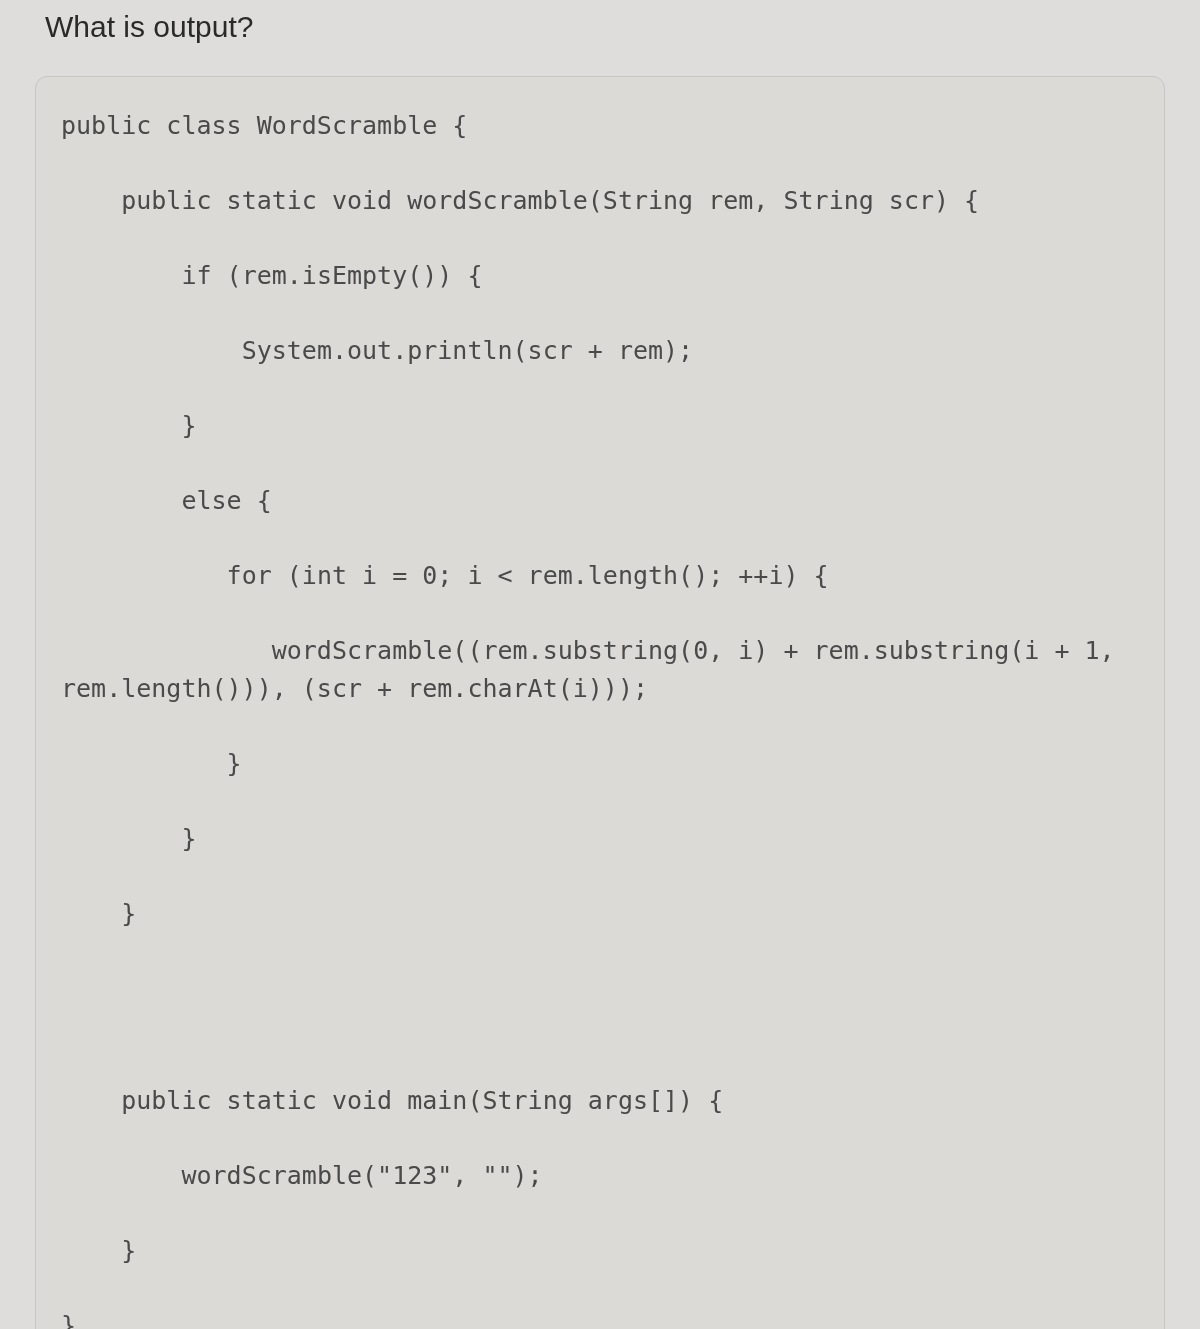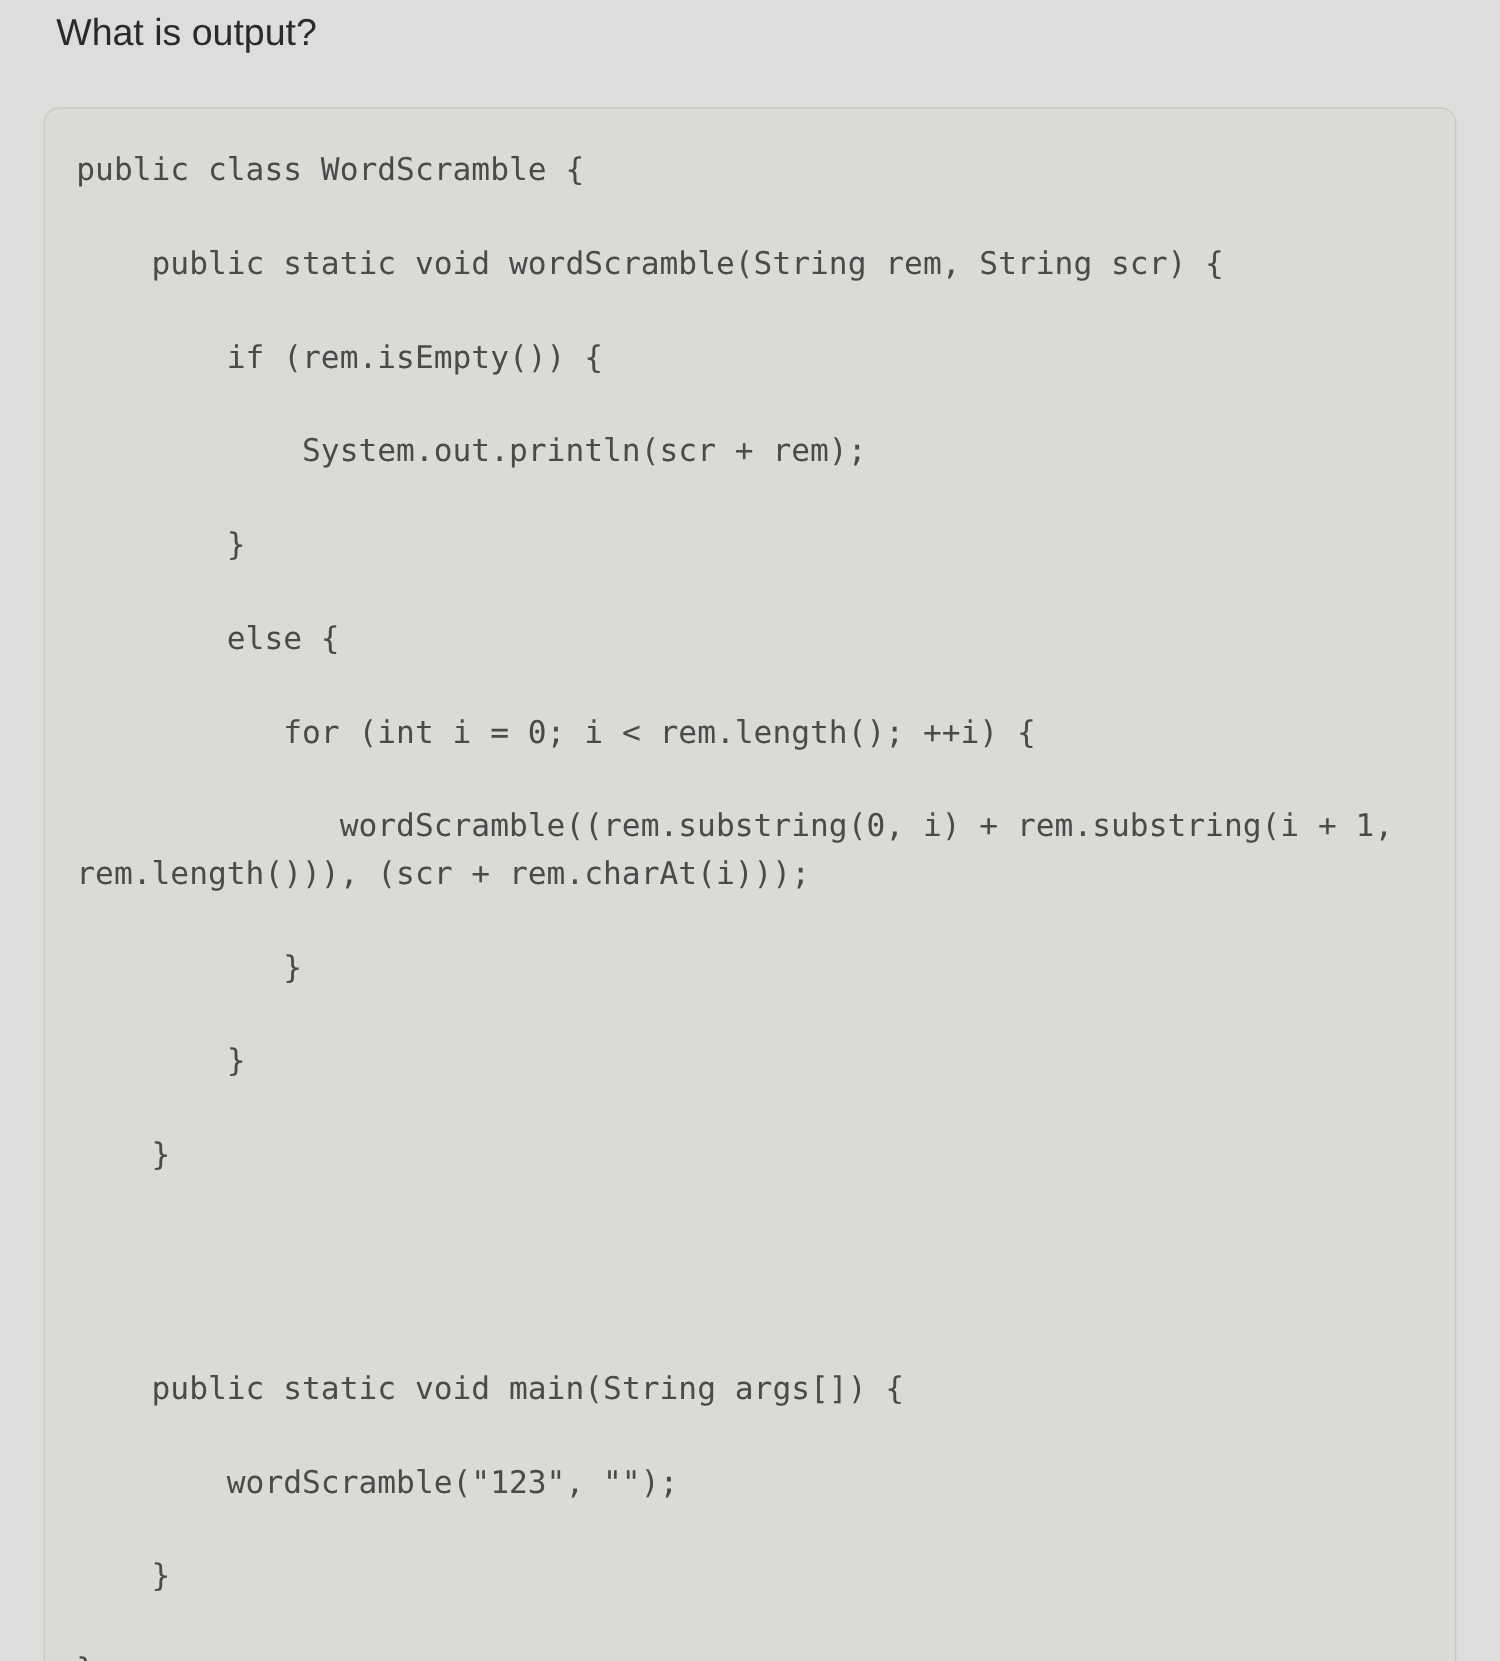--- a/index.html
+++ b/index.html
@@ -10,21 +10,21 @@
     body {
       background: #dedddb;
       width: 1200px;
       height: 1329px;
       font-family: Arial, sans-serif;
       padding: 10px 30px;
     }
     .question-title {
       font-size: 30px;
       color: #2a2a2a;
-      margin-bottom: 42px;
+      margin-bottom: 32px;
       padding-left: 15px;
     }
     .code-container {
       background: #dcdad7;
       border: 1px solid #c8c6c3;
       border-radius: 12px;
       padding: 30px 25px;
       margin: 0 5px;
     }
     .code-block {

